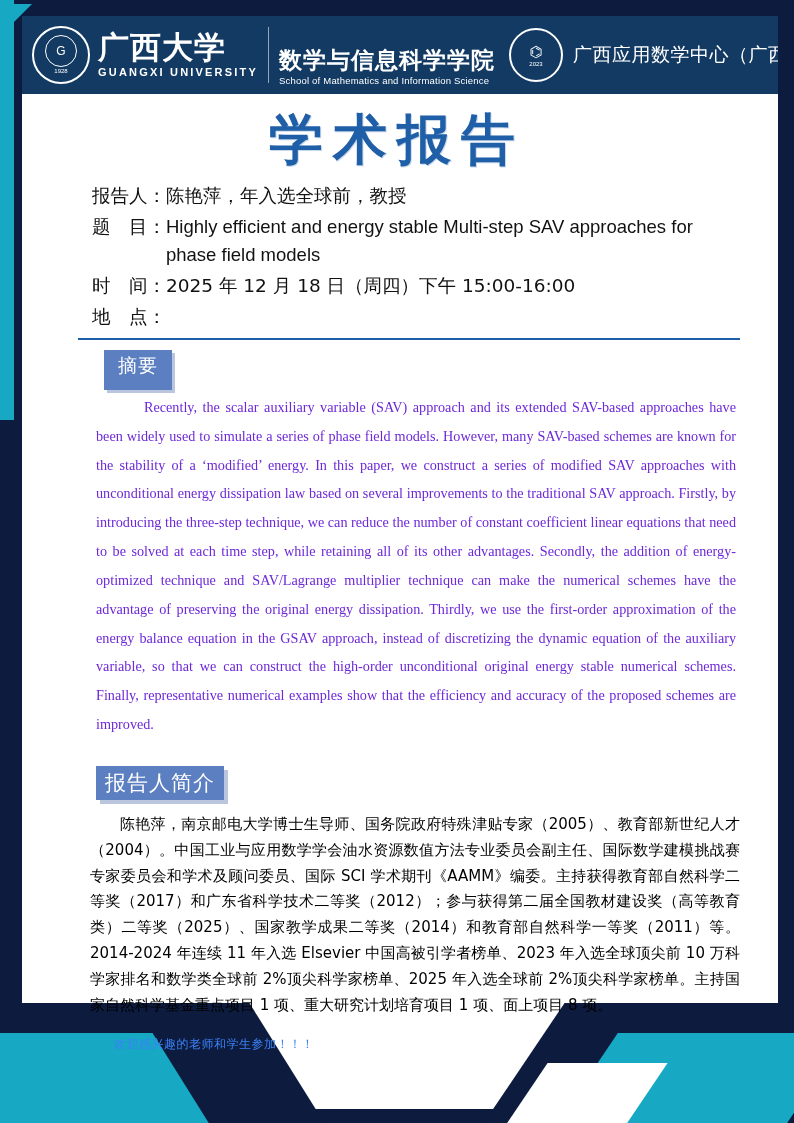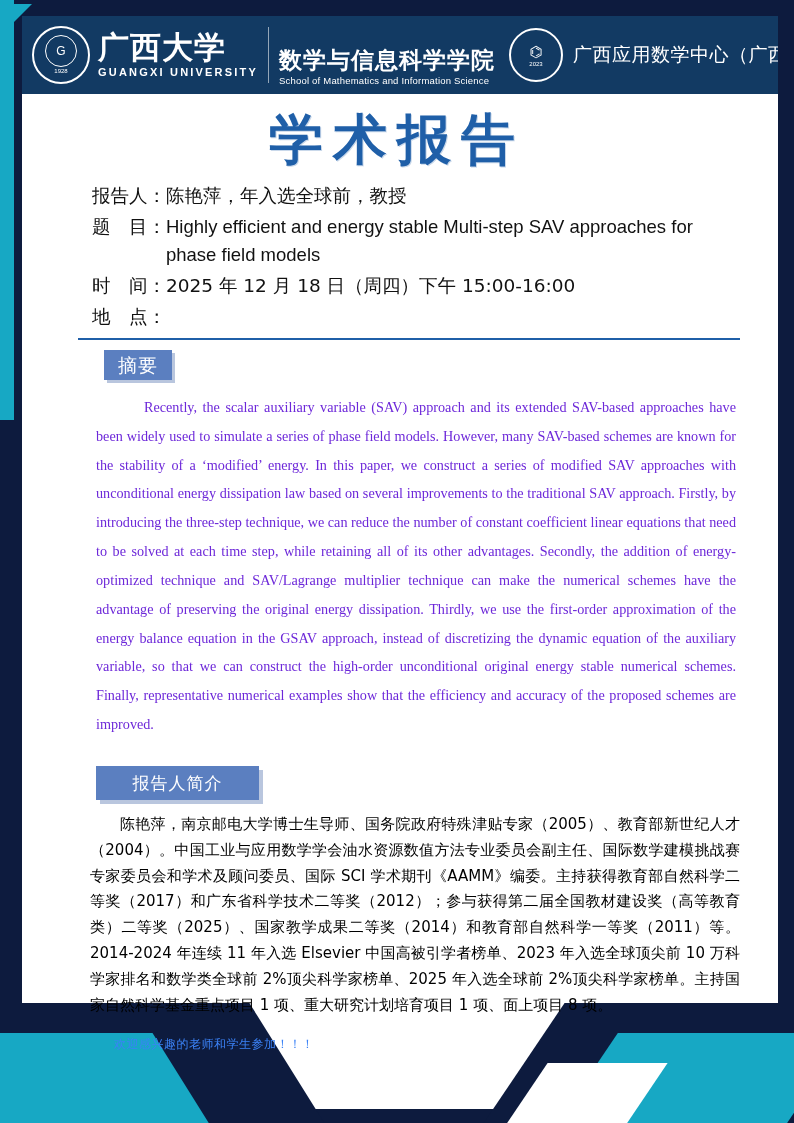--- a/index.html
+++ b/index.html
@@ -269,33 +269,33 @@
     position: absolute;
     background: #5b7fc0;
     color: #ffffff;
     font-family: "DejaVu Sans", sans-serif;
     text-align: center;
   }
   .sec-abstract {
     left: 104px;
     top: 350px;
     width: 68px;
-    height: 30px;
+    height: 40px;
     line-height: 30px;
     font-size: 19px;
     letter-spacing: 1px;
     box-shadow: 3px 3px 0 #b9c6de;
   }
   .sec-bio {
     left: 96px;
     top: 766px;
-    width: 163px;
+    width: 128px;
     height: 34px;
     line-height: 34px;
-    font-size: 17px;
+    font-size: 21px;
     letter-spacing: 1px;
     box-shadow: 4px 4px 0 #b9c6de;
   }
 
   
   .abstract {
     position: absolute;
     left: 96px;
     top: 393px;
     width: 640px;

